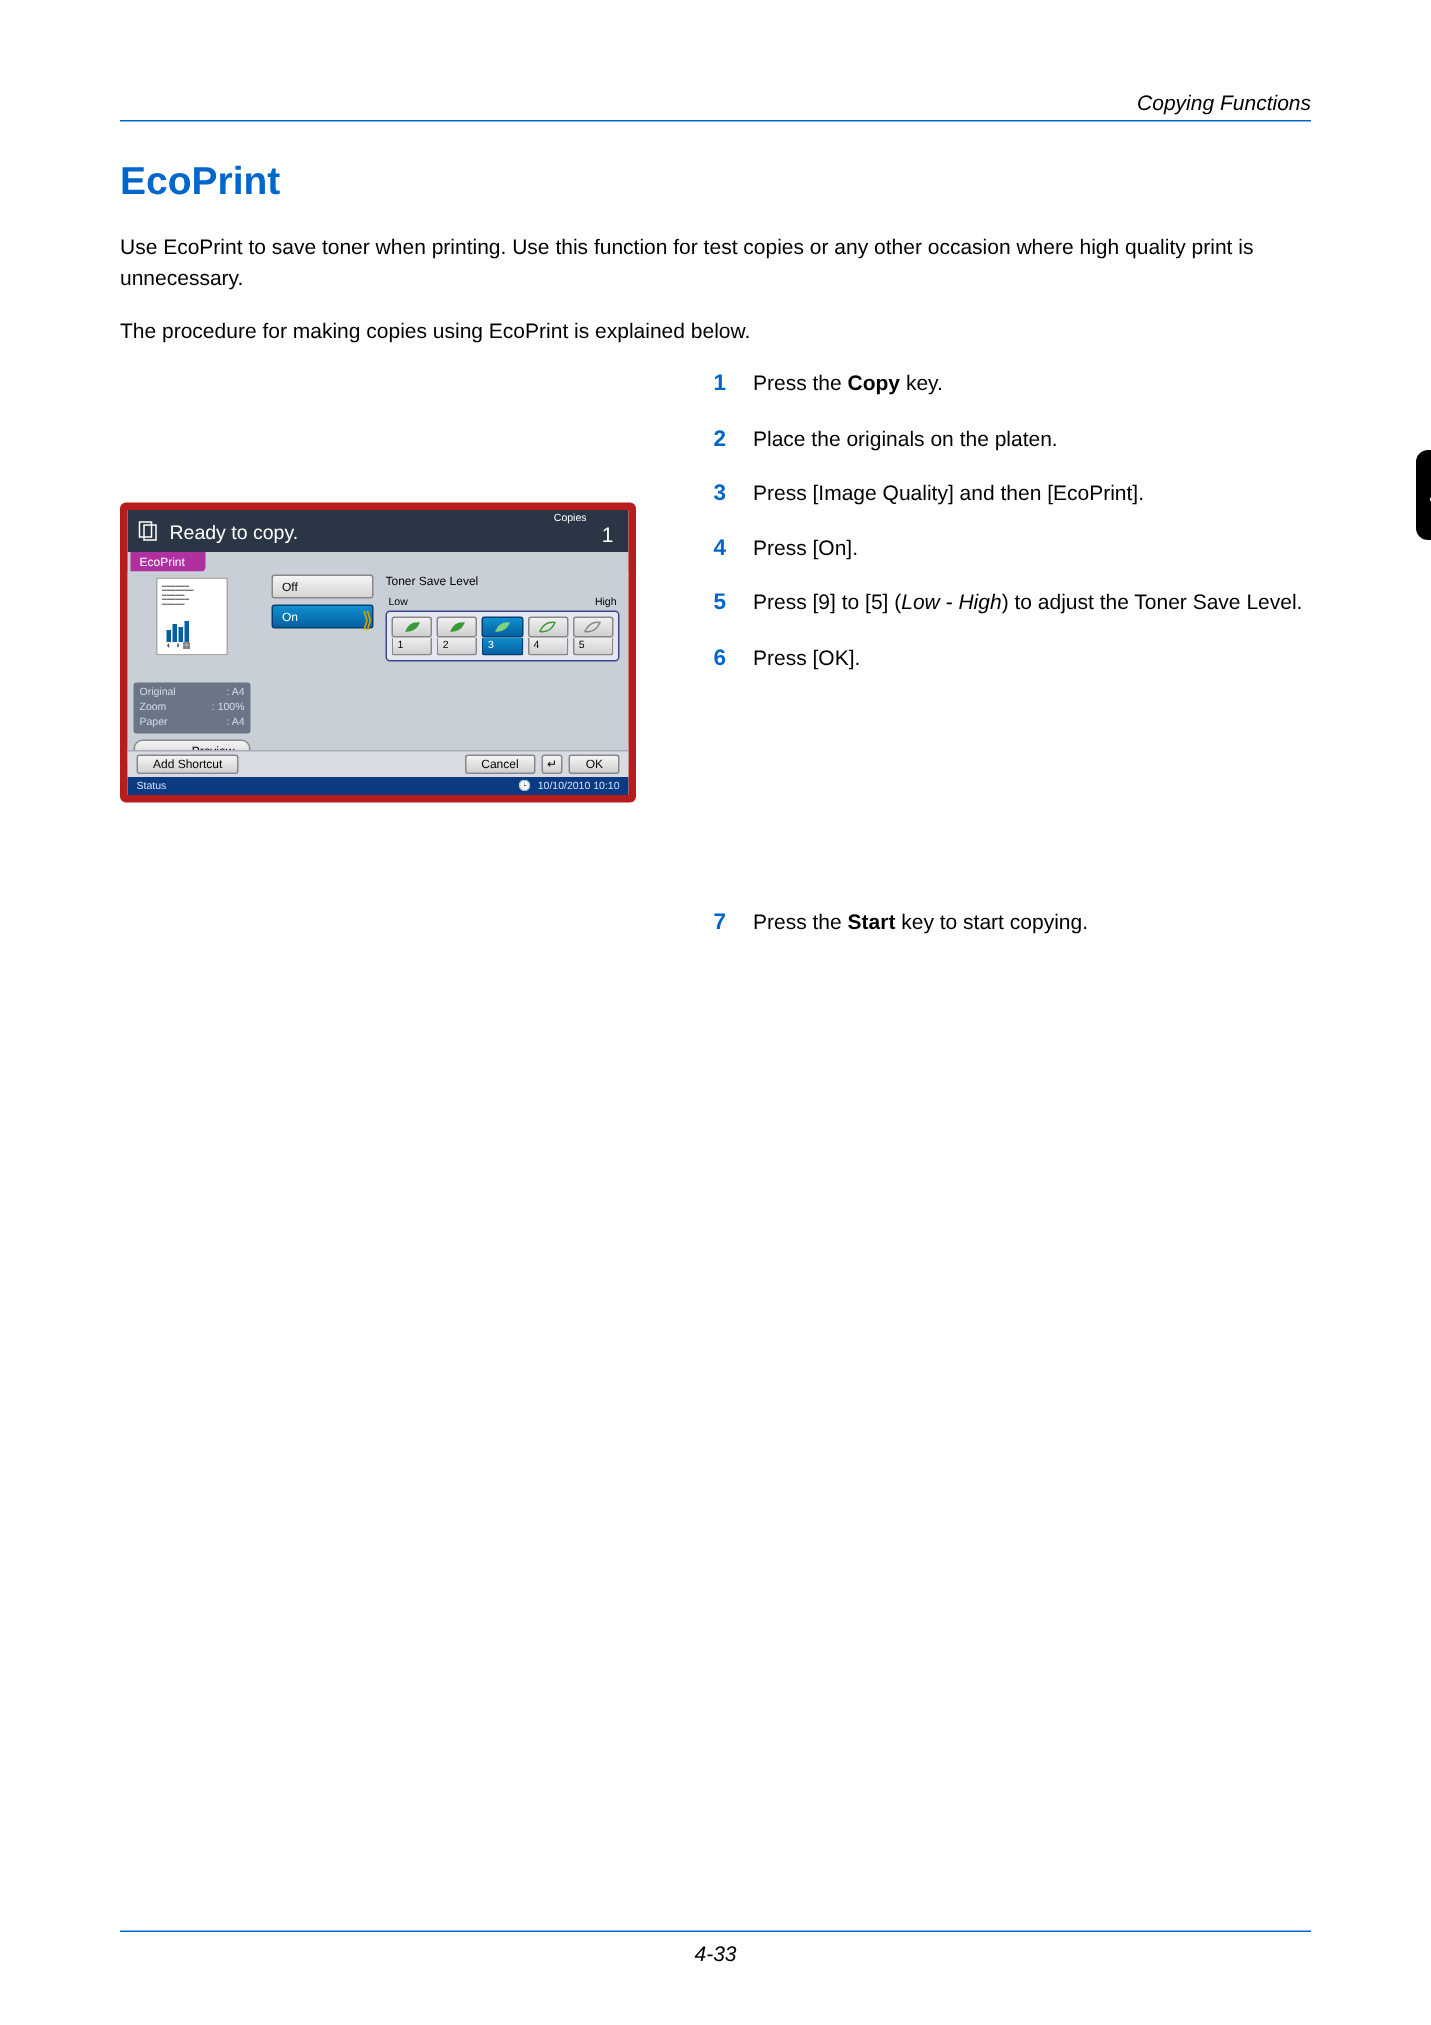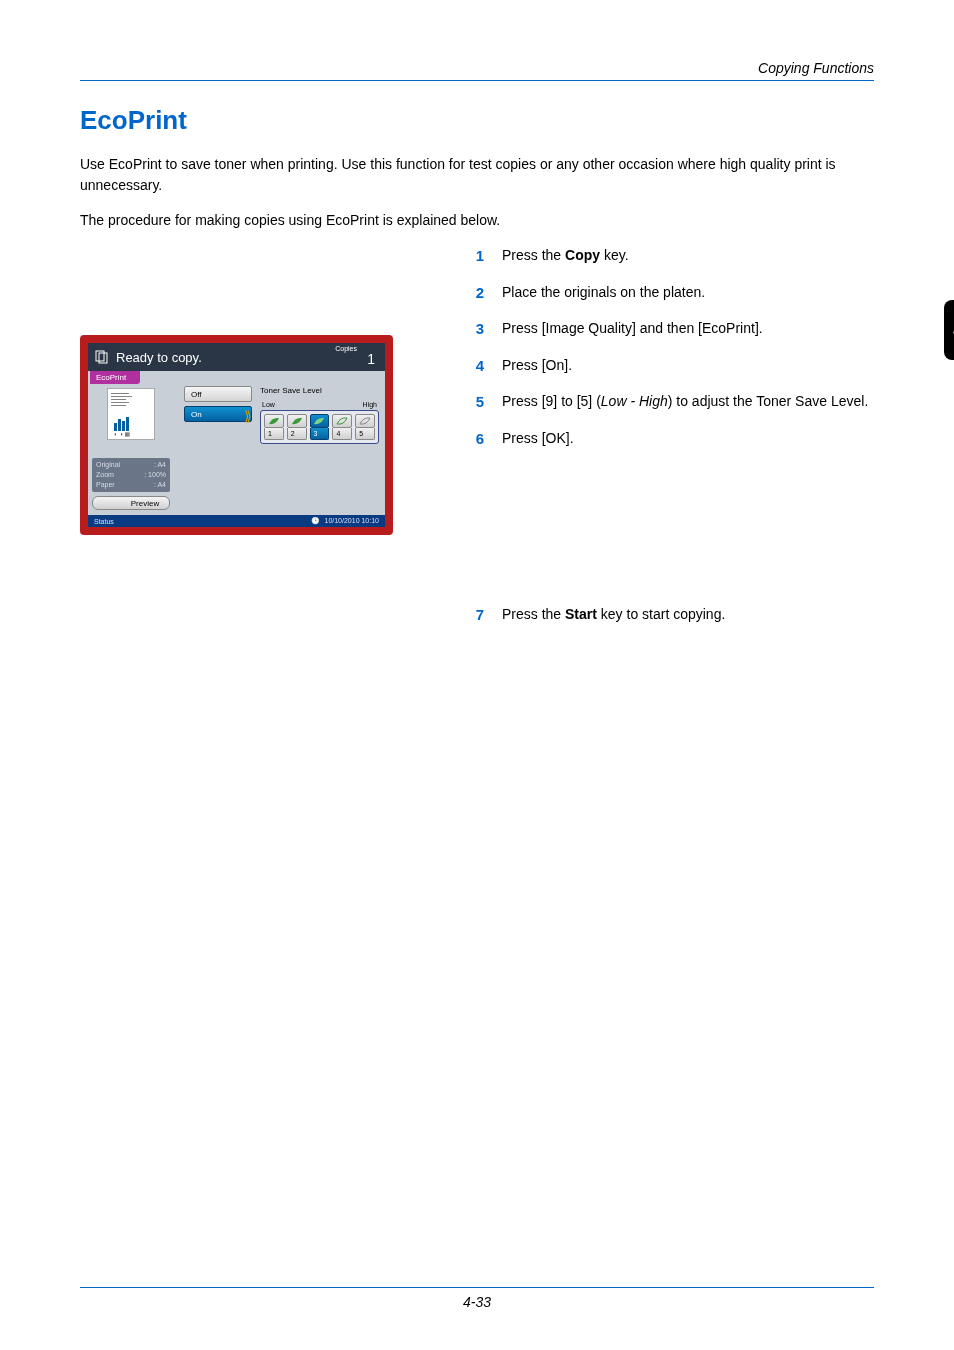--- a/index.html
+++ b/index.html
@@ -83,23 +83,23 @@
     margin: 0 80px 6px 80px;
   }
   .footer-num {
     text-align: center;
     font-style: italic;
     font-size: 14px;
   }
 
   
   .panel {
-    width: 313px;
+    width: 344px;
     height: 200px;
-    border: 8px solid #b91c1c;
+    border: 5px solid #b91c1c;
     border-radius: 4px;
     background: #c9cfd6;
     position: relative;
     font-size: 9px;
     overflow: hidden;
   }
   .panel-top {
     background: #2a3545;
     color: #fff;
     height: 28px;
@@ -407,20 +407,28 @@
               <span>: 100%</span>
             </div>
           <div class="row">
               <span>Paper</span>
               <span>: A4</span>
             </div>
         </div>
         <div class="preview-btn">Preview</div>
       </div>
 
+      <div class="panel-bottom">
+        <div class="shortcut-btn">Add Shortcut</div>
+        <div class="bottom-right">
+          <div class="cancel-btn">Cancel</div>
+          <div class="enter-ic">↵</div>
+          <div class="ok-btn">OK</div>
+        </div>
+      </div>
       <div class="status-bar">
         <span>Status</span>
         <span class="time"><span class="t-icon">🕒</span><span>10/10/2010 10:10</span></span>
       </div>
     </div>
   </div>
 
   <div class="right-col">
     <div class="step">
       <div class="step-num">1</div>

